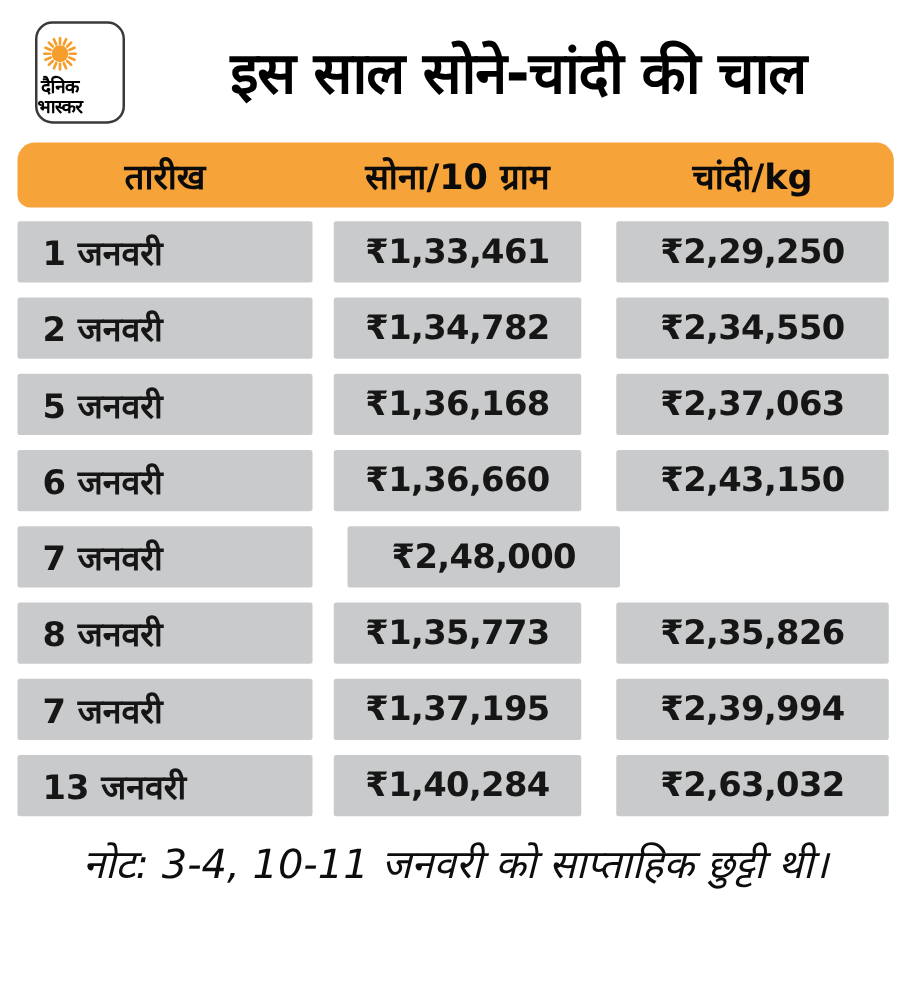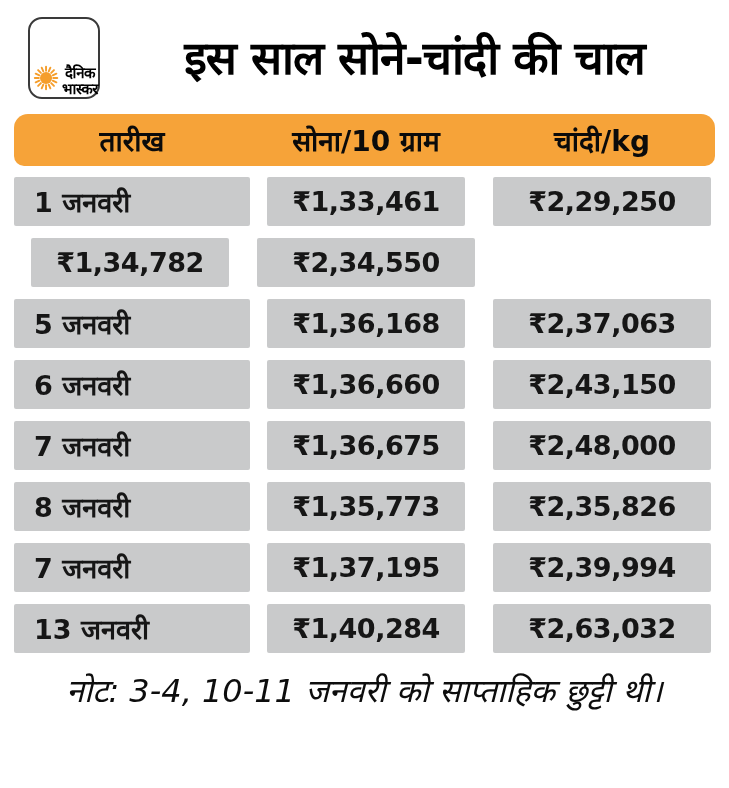--- a/index.html
+++ b/index.html
@@ -18,21 +18,21 @@
   .canvas{width:729px;height:788px;background:#ffffff;position:relative;}
 
   
   .masthead{
     display:flex;align-items:center;gap:18px;
     padding:16px 18px 0 28px;height:100px;
   }
   .logo{
     width:72px;height:82px;flex:0 0 72px;
     background:#ffffff;border:2px solid #3a3a3a;border-radius:14px;
-    display:flex;flex-direction:row;align-items:flex-end;justify-content:center;
+    display:flex;flex-direction:column;align-items:flex-start;justify-content:center;
     padding-top:2px;
   }
   .logo-sun{display:block;margin-bottom:1px;}
   .logo-text{
     font-weight:bold;font-size:15px;line-height:1.02;
     text-align:center;letter-spacing:-0.5px;color:#000;
   }
   .title{
     flex:1;font-size:46px;font-weight:700;letter-spacing:-1px;
     line-height:1.05;white-space:nowrap;text-align:center;color:#000;
@@ -112,39 +112,39 @@
     </div>
 
     <div class="table-body">
       <div class="row">
         <div class="cell date col-date">1 जनवरी</div>
         <div class="cell gold col-gold">₹1,33,461</div>
         <div class="cell silver col-silver">₹2,29,250</div>
       </div>
 
       <div class="row">
+        <div class="cell date col-date">2 जनवरी</div>
         <div class="cell gold col-gold">₹1,34,782</div>
         <div class="cell silver col-silver">₹2,34,550</div>
       </div>
 
       <div class="row">
         <div class="cell date col-date">5 जनवरी</div>
         <div class="cell gold col-gold">₹1,36,168</div>
         <div class="cell silver col-silver">₹2,37,063</div>
       </div>
 
       <div class="row">
         <div class="cell date col-date">6 जनवरी</div>
         <div class="cell gold col-gold">₹1,36,660</div>
         <div class="cell silver col-silver">₹2,43,150</div>
       </div>
 
       <div class="row">
         <div class="cell date col-date">7 जनवरी</div>
-        <div class="cell gold col-gold">₹1,36,675</div>
         <div class="cell silver col-silver">₹2,48,000</div>
       </div>
 
       <div class="row">
         <div class="cell date col-date">8 जनवरी</div>
         <div class="cell gold col-gold">₹1,35,773</div>
         <div class="cell silver col-silver">₹2,35,826</div>
       </div>
 
       <div class="row">

